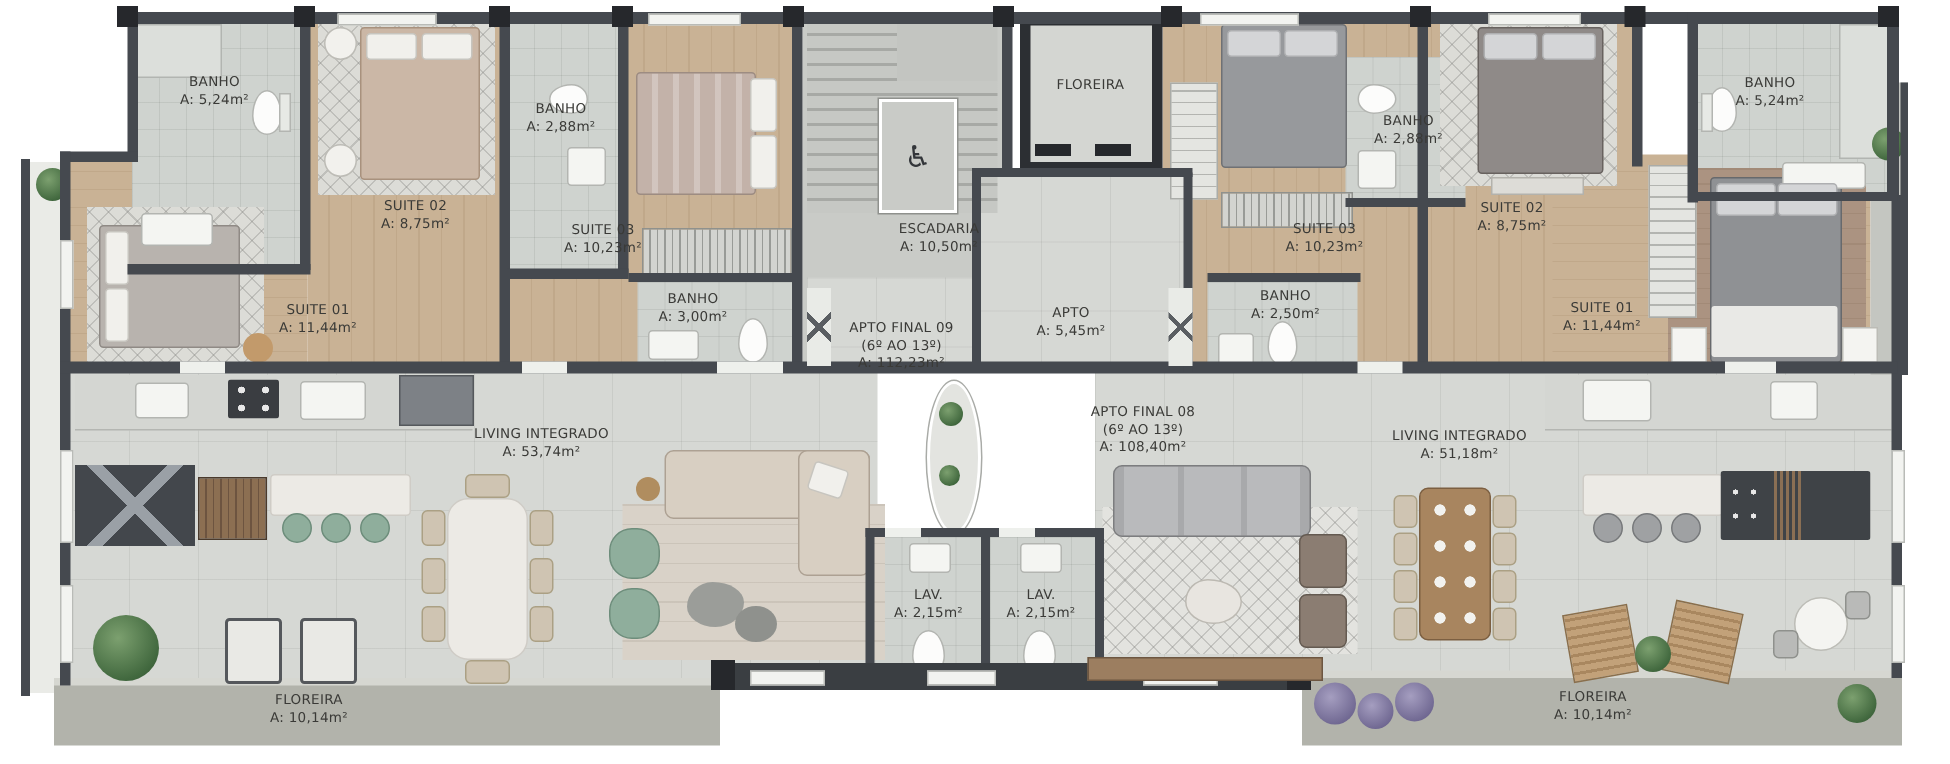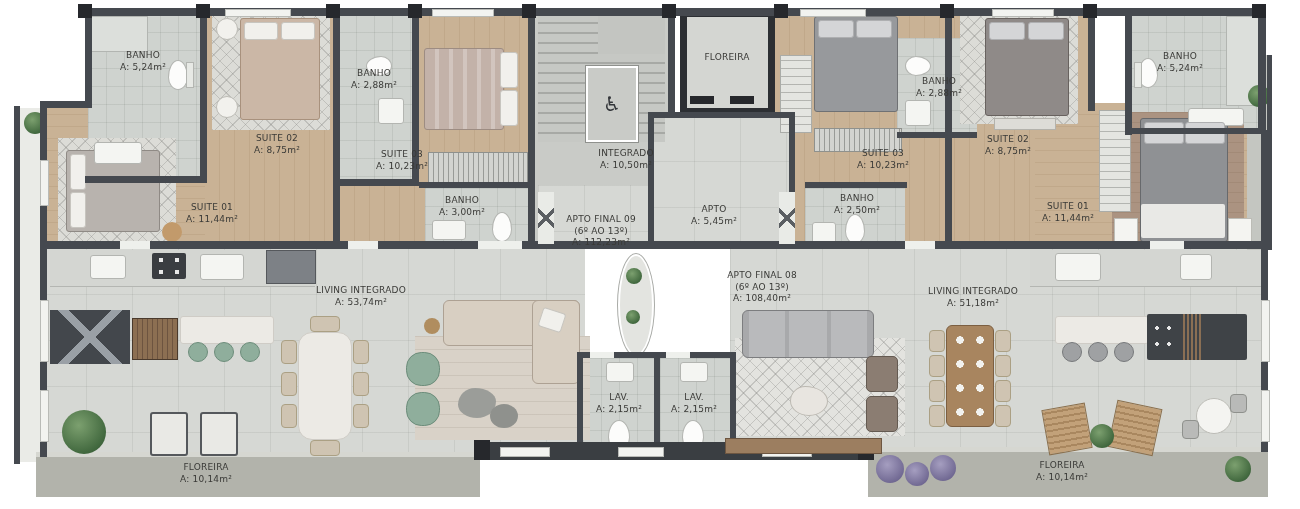--- a/index.html
+++ b/index.html
@@ -337,21 +337,21 @@
   </div>
   <div class="lbl" style="left:212px;top:214px">
     <div>SUITE 01</div>
     <div>A: 11,44m²</div>
   </div>
   <div class="lbl" style="left:462px;top:207px">
     <div>BANHO</div>
     <div>A: 3,00m²</div>
   </div>
   <div class="lbl" style="left:626px;top:160px">
-    <div>INTEGRADO</div>
+    <div>ESCADARIA</div>
     <div>A: 10,50m²</div>
   </div>
   <div class="lbl" style="left:727px;top:58px">
     <div>FLOREIRA</div>
   </div>
   <div class="lbl" style="left:714px;top:216px">
     <div>APTO</div>
     <div>A: 5,45m²</div>
   </div>
   <div class="lbl" style="left:601px;top:232px">

